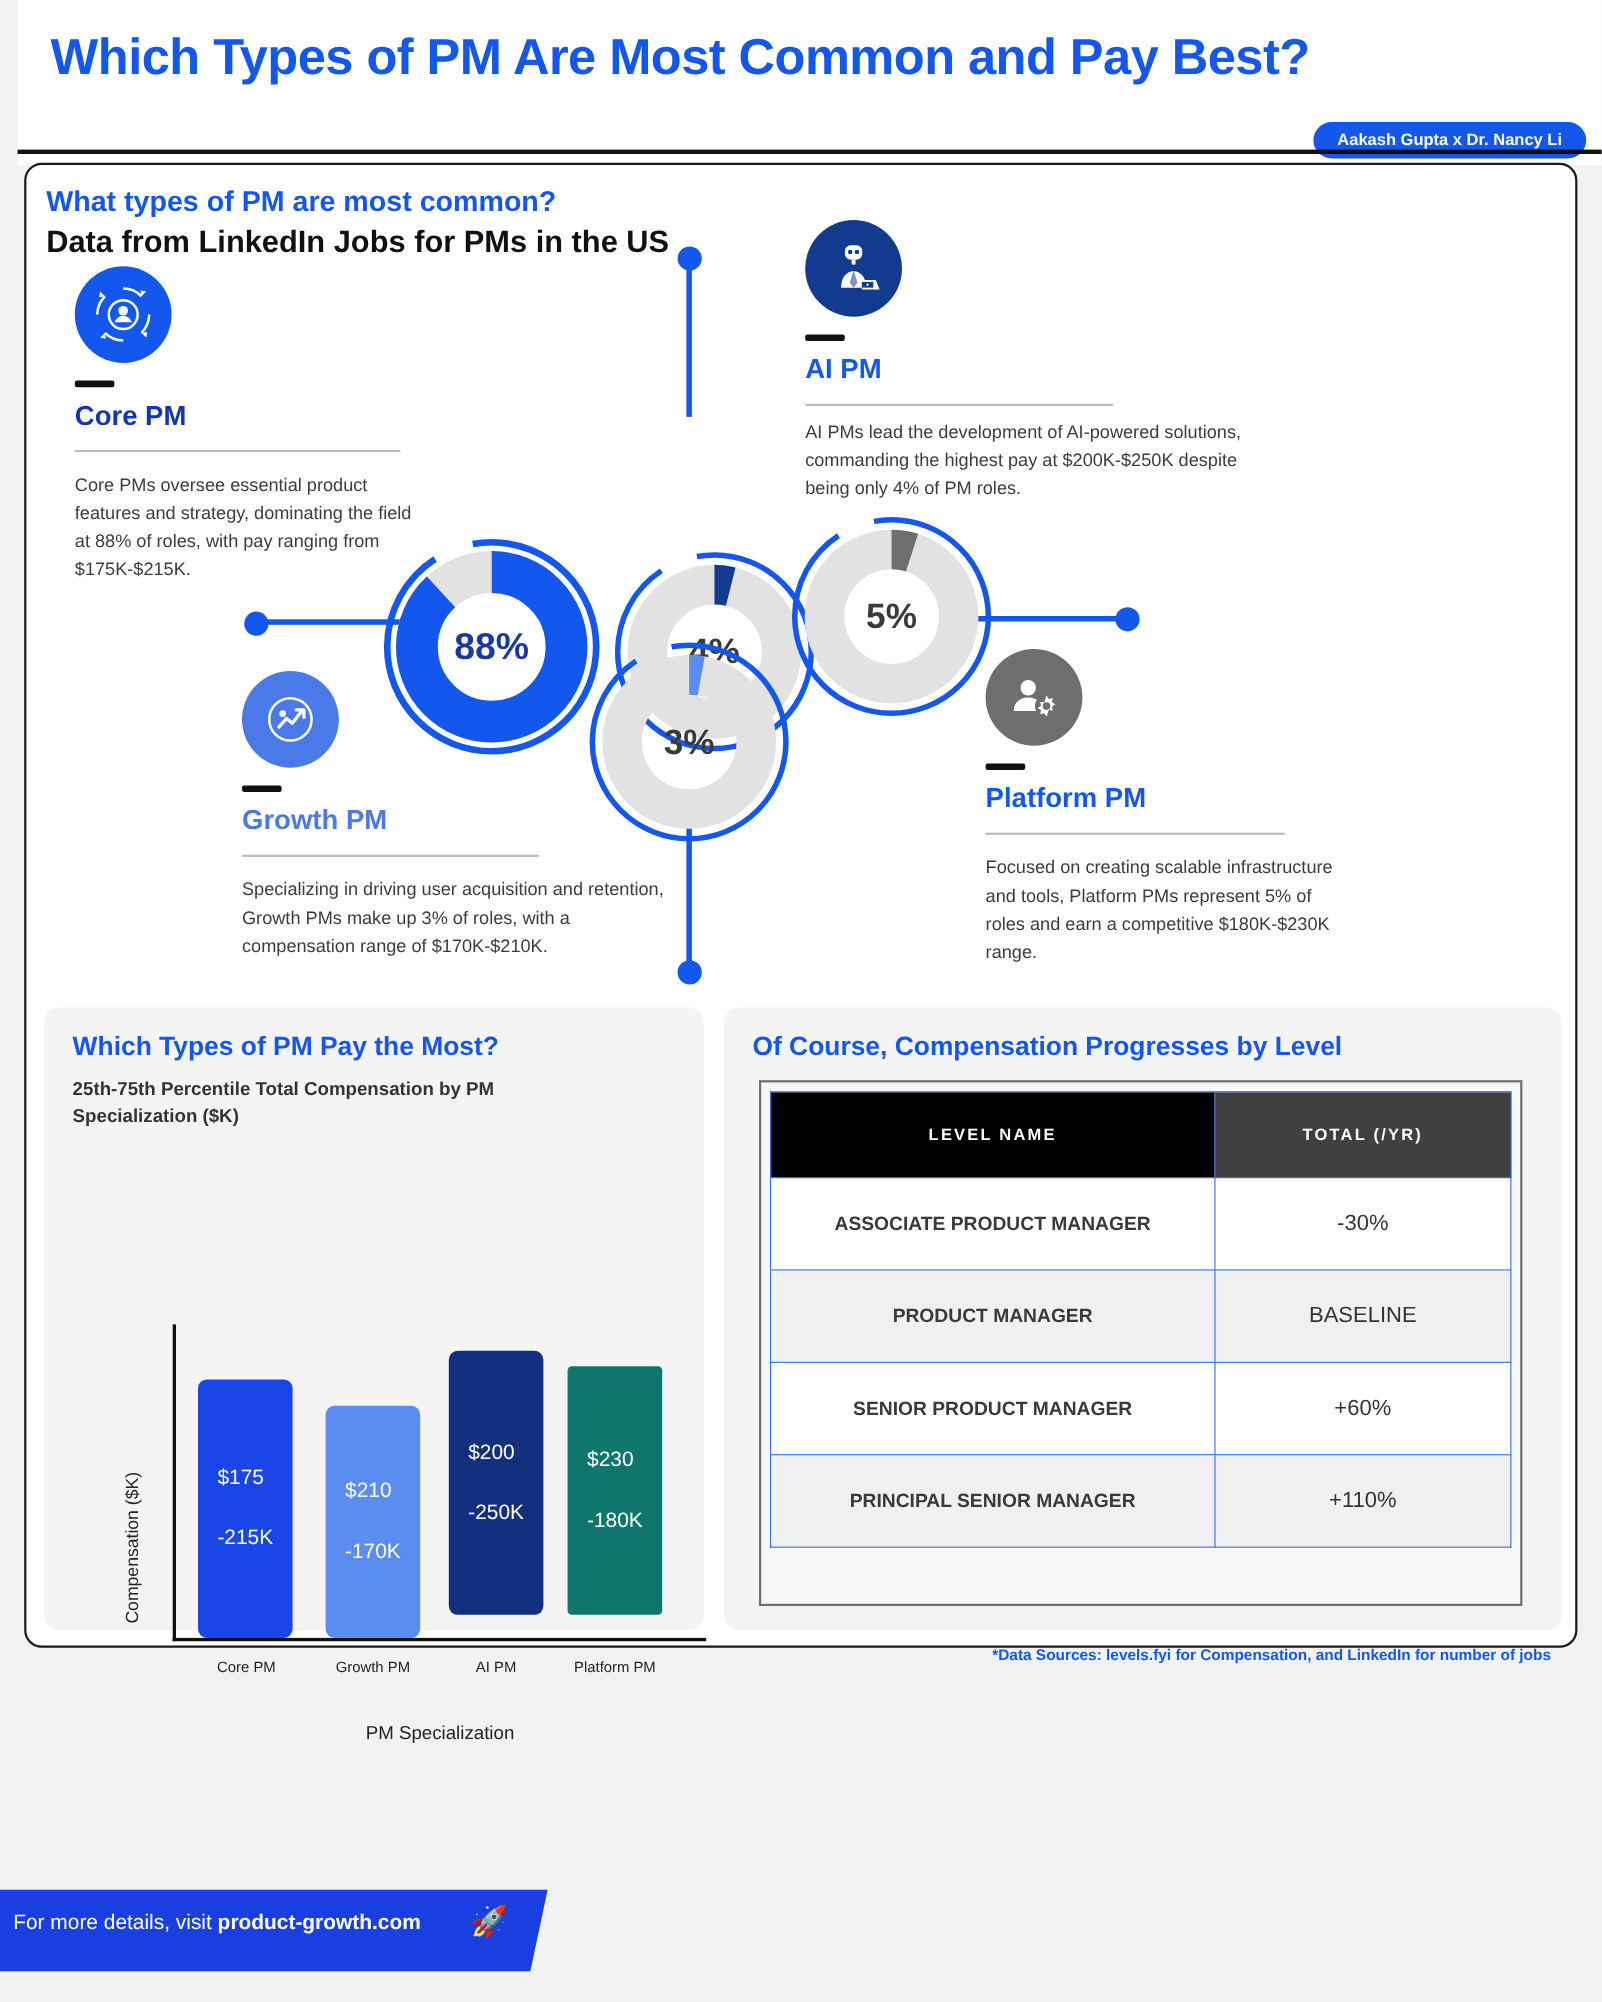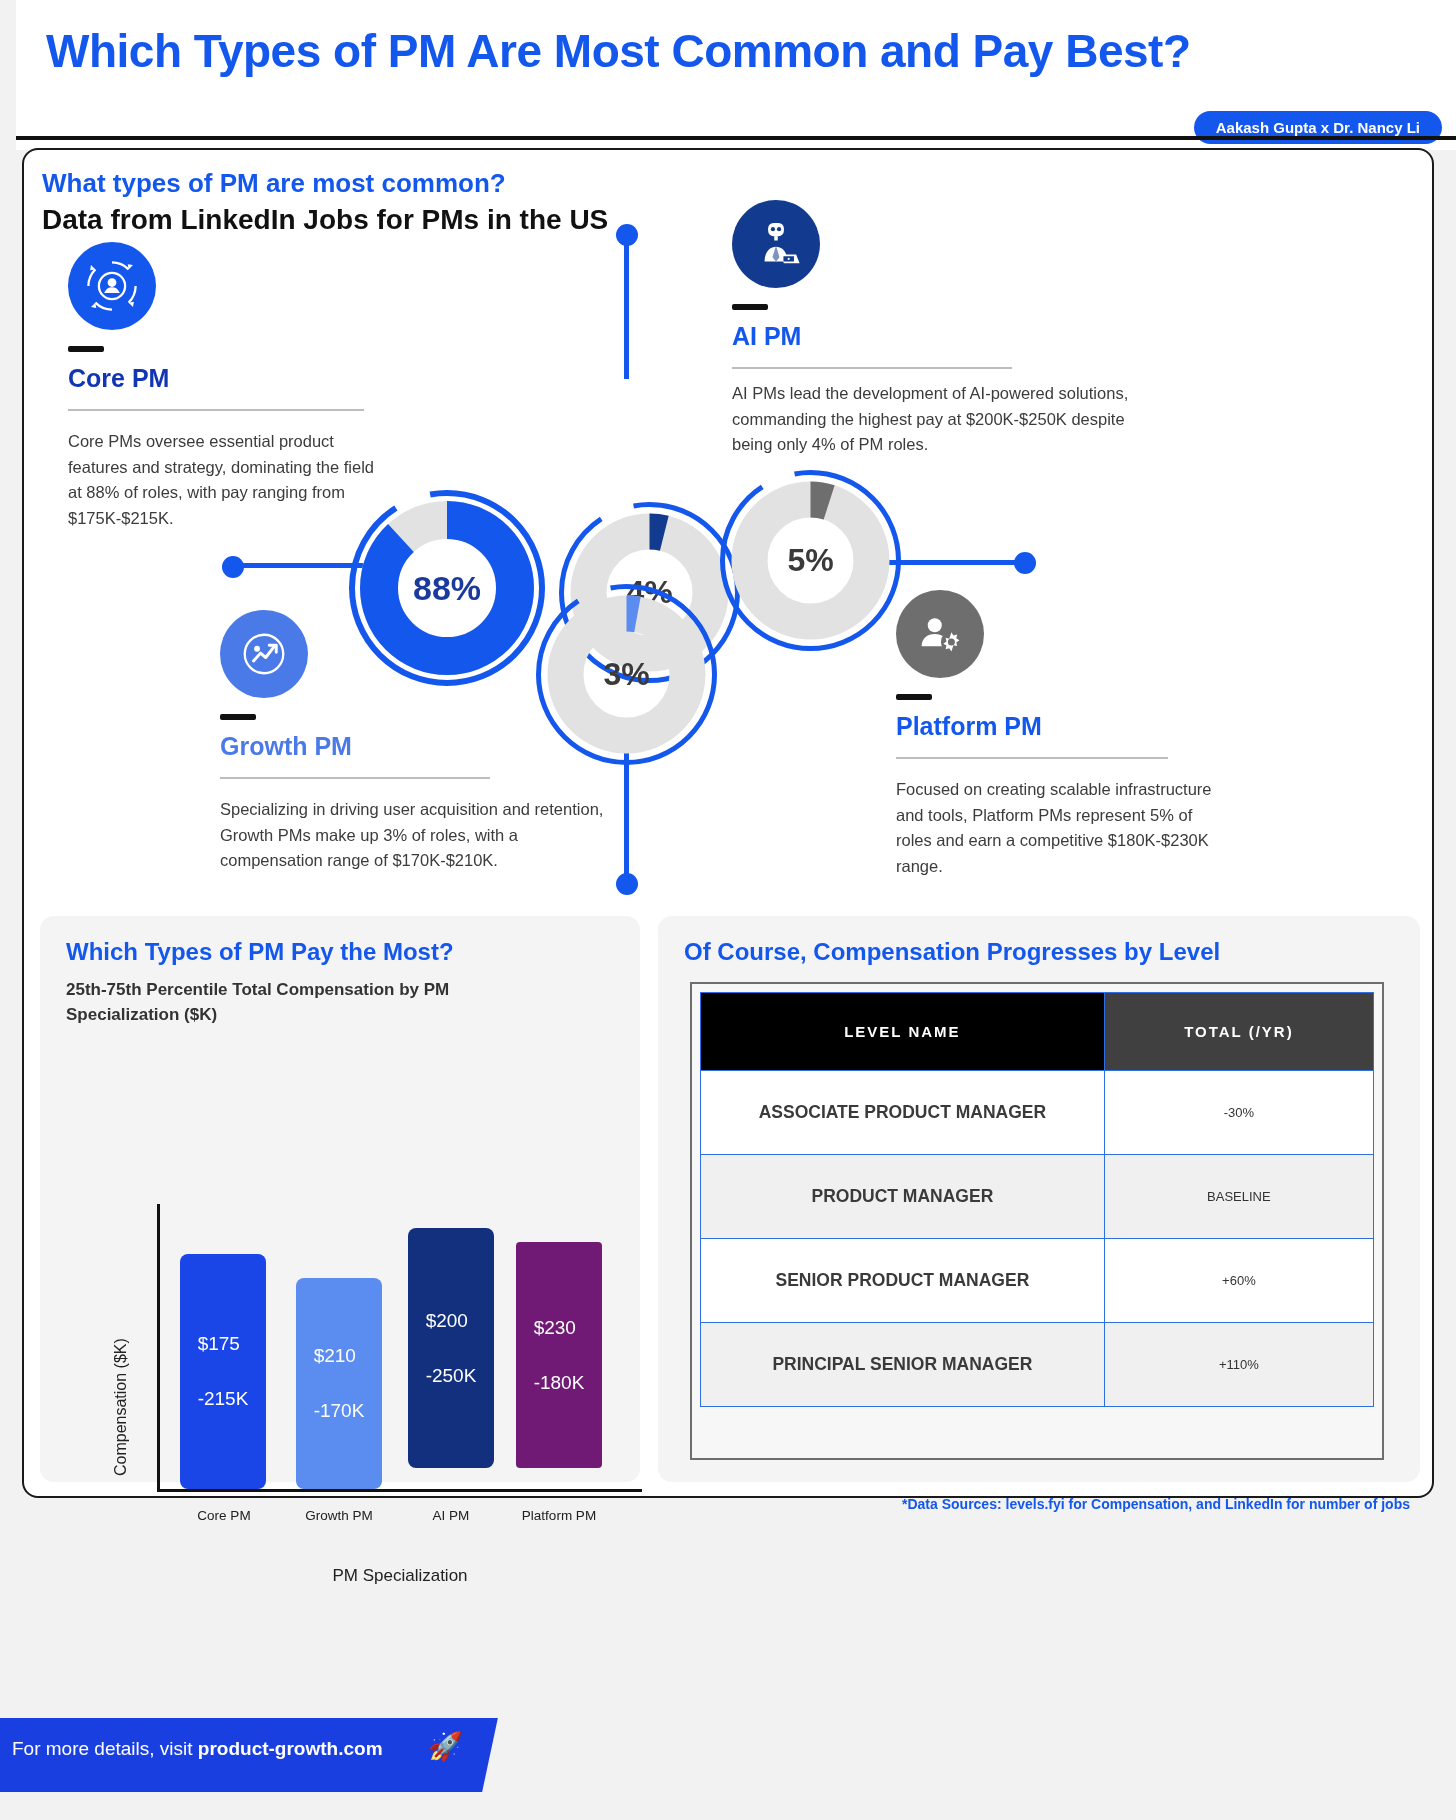--- a/index.html
+++ b/index.html
@@ -81,21 +81,21 @@
     transform: rotate(-90deg); transform-origin: left top; white-space: nowrap;
   }
   .xlabel { position: absolute; font-size: 17px; color: #222222; text-align: center; }
 
   
   .lvl-table { position: absolute; border-collapse: collapse; background: #ffffff; }
   .lvl-table td, .lvl-table th { border: 1.5px solid #2f6fe4; text-align: center; }
   .lvl-table th.k { background: #000000; color: #ffffff; font-size: 15px; letter-spacing: 2px; font-weight: bold; height: 78px; }
   .lvl-table th.v { background: #404040; color: #ffffff; font-size: 15px; letter-spacing: 2px; font-weight: bold; height: 78px; }
   .lvl-table td.k { font-size: 17.5px; font-weight: bold; color: #3a3a3a; height: 84px; padding: 0 10px; margin-top: 17px; }
-  .lvl-table td.v { font-size: 13px; color: #333333; height: 84px; }
+  .lvl-table td.v { font-size: 20px; color: #333333; height: 84px; }
   .lvl-table tr.alt td { background: #f0f0f0; }
   .table-frame { position: absolute; border: 2px solid #6e6e6e; background: #f7f7f7; }
 
   .source-note {
     position: absolute; font-size: 14px; color: #1357ec; font-weight: bold; white-space: nowrap;
   }
 
   
   .ribbon {
     position: absolute; left: -10px; top: 1718px;
@@ -267,21 +267,21 @@
           <span>$210</span><br><br>
           <span>-170K</span>
         </div>
       </div>
       <div class="bar" style="left:368px; top:312px; width:86px; height:240px; background:#13307f;">
         <div class="bar-label">
           <span>$200</span><br><br>
           <span>-250K</span>
         </div>
       </div>
-      <div class="bar" style="left:476px; top:326px; width:86px; height:226px; background:#701a75; border-radius:4px;">
+      <div class="bar" style="left:476px; top:326px; width:86px; height:226px; background:#0f766e; border-radius:4px;">
         <div class="bar-label">
           <span>$230</span><br><br>
           <span>-180K</span>
         </div>
       </div>
 
       <div class="xtick" style="left:138px; top:592px; width:92px;">Core PM</div>
       <div class="xtick" style="left:253px; top:592px; width:92px;">Growth PM</div>
       <div class="xtick" style="left:365px; top:592px; width:92px;">AI PM</div>
       <div class="xtick" style="left:473px; top:592px; width:92px;">Platform PM</div>

